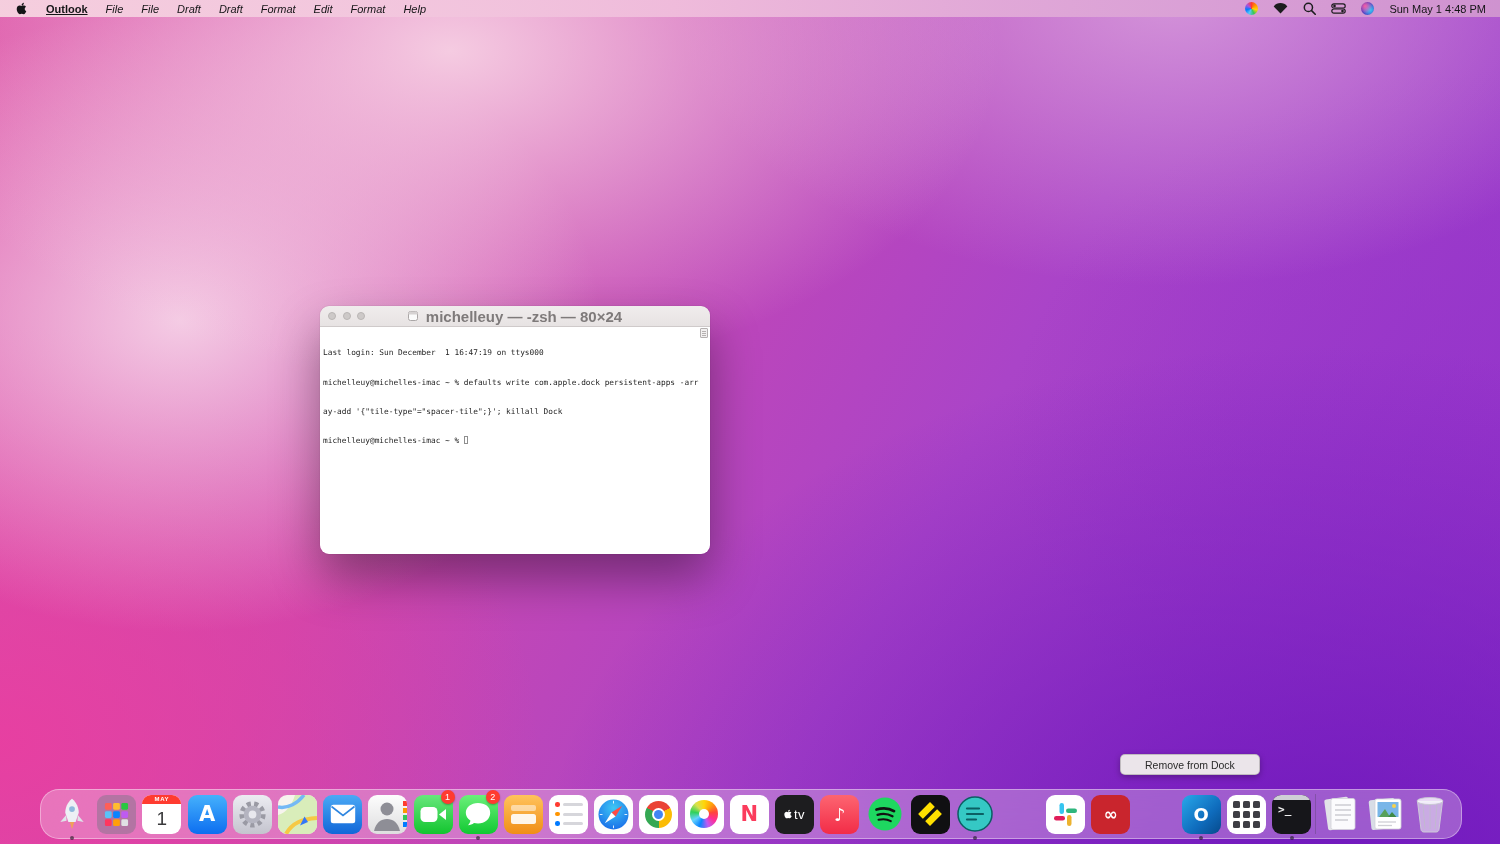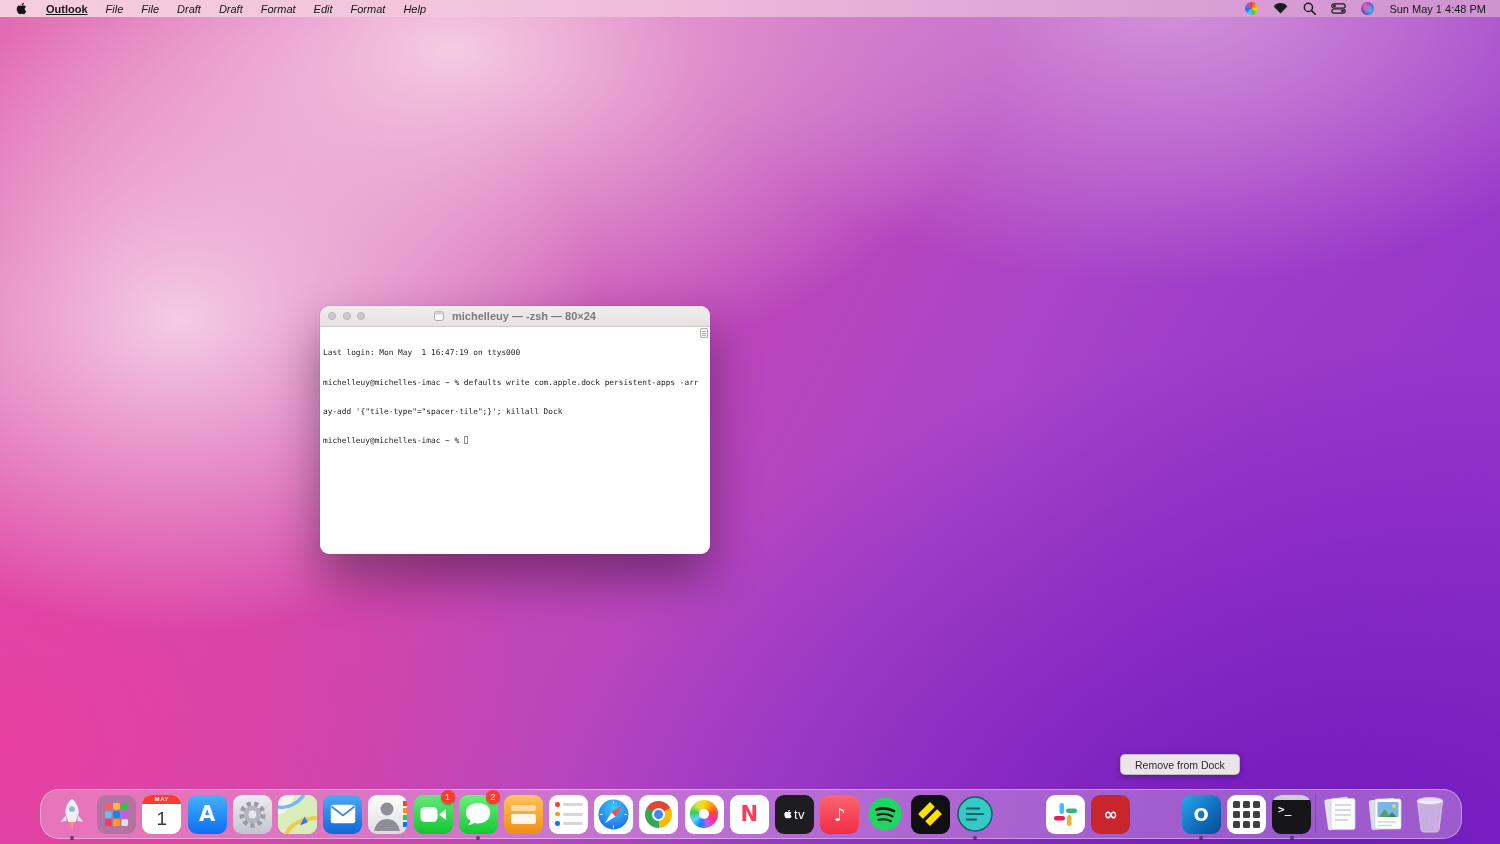--- a/index.html
+++ b/index.html
@@ -47,21 +47,21 @@
   }
   .term-titlebar {
     height:21px; background:linear-gradient(#f0eded,#e7e3e3);
     border-bottom:1px solid #cfcaca;
     display:flex; align-items:center; position:relative;
   }
   .traffic { display:flex; gap:6.5px; padding-left:8px; }
   .tl { width:8px; height:8px; border-radius:50%; background:#cdc9c8; border:0.5px solid #b9b5b4; }
   .term-title {
     position:absolute; left:0; right:0; text-align:center;
-    font-size:11px; font-weight:600; color:#7e7a7a;
+    font-size:15px; font-weight:600; color:#7e7a7a;
     display:flex; align-items:center; justify-content:center; gap:8px; height:100%;
   }
   .term-body {
     height:227px; background:#ffffff; padding:2px 3px; position:relative;
     font-family:"DejaVu Sans Mono", monospace; font-size:7.8px; line-height:9.7px;
     color:#1f1f1f; white-space:pre;
   }
   .term-cursor {
     display:inline-block; width:4.2px; height:8px;
     border:1px solid #8f8f8f; vertical-align:-1px;
@@ -72,21 +72,21 @@
   }
   .scroll-marker::before {
     content:""; position:absolute; left:1px; right:1px; top:2px;
     border-top:1px solid #b5b1b1; box-shadow:0 2px 0 #b5b1b1, 0 4px 0 #b5b1b1;
   }
 
   
   .dock-tooltip {
     position:absolute; left:1120px; top:754px; height:21px;
     background:#ebe5ea; border:0.5px solid rgba(0,0,0,.18); border-radius:5px;
-    padding:0 14px; font-size:10.5px; color:#2a2a2a; line-height:20px;
+    padding:0 24px; font-size:10.5px; color:#2a2a2a; line-height:20px;
     box-shadow:0 2px 6px rgba(0,0,0,.28);
   }
 
   
   .dock {
     position:absolute; left:40px; top:789px; width:1422px; height:50px;
     border-radius:19px;
     background:rgba(246,225,240,.32);
     border:0.5px solid rgba(255,255,255,.38);
     backdrop-filter:blur(24px);
@@ -216,21 +216,21 @@
     </div>
     <div class="term-title">
       <svg width="10" height="10" viewBox="0 0 10 10">
           <rect x="0.5" y="0.5" width="9" height="9" rx="2" fill="#fbfbfb" stroke="#aaa6a6"></rect>
           <path d="M0.5 2.5a2 2 0 012-2h5a2 2 0 012 2v1h-9z" fill="#d6d2d2"></path>
         </svg>
       <span>michelleuy — -zsh — 80×24</span>
     </div>
   </div>
   <div class="term-body">
-    <div>Last login: Mon May  1 16:47:19 on ttys000</div>
+    <div>Last login: Sun December  1 16:47:19 on ttys000</div>
     <div>michelleuy@michelles-imac ~ % defaults write com.apple.dock persistent-apps -arr</div>
     <div>ay-add '{"tile-type"="spacer-tile";}'; killall Dock</div>
     <div><span>michelleuy@michelles-imac ~ % </span><span class="term-cursor"></span></div>
     <span class="scroll-marker"></span>
   </div>
 </div>
 
 <div class="dock-tooltip">Remove from Dock</div>
 
 <div class="dock">

